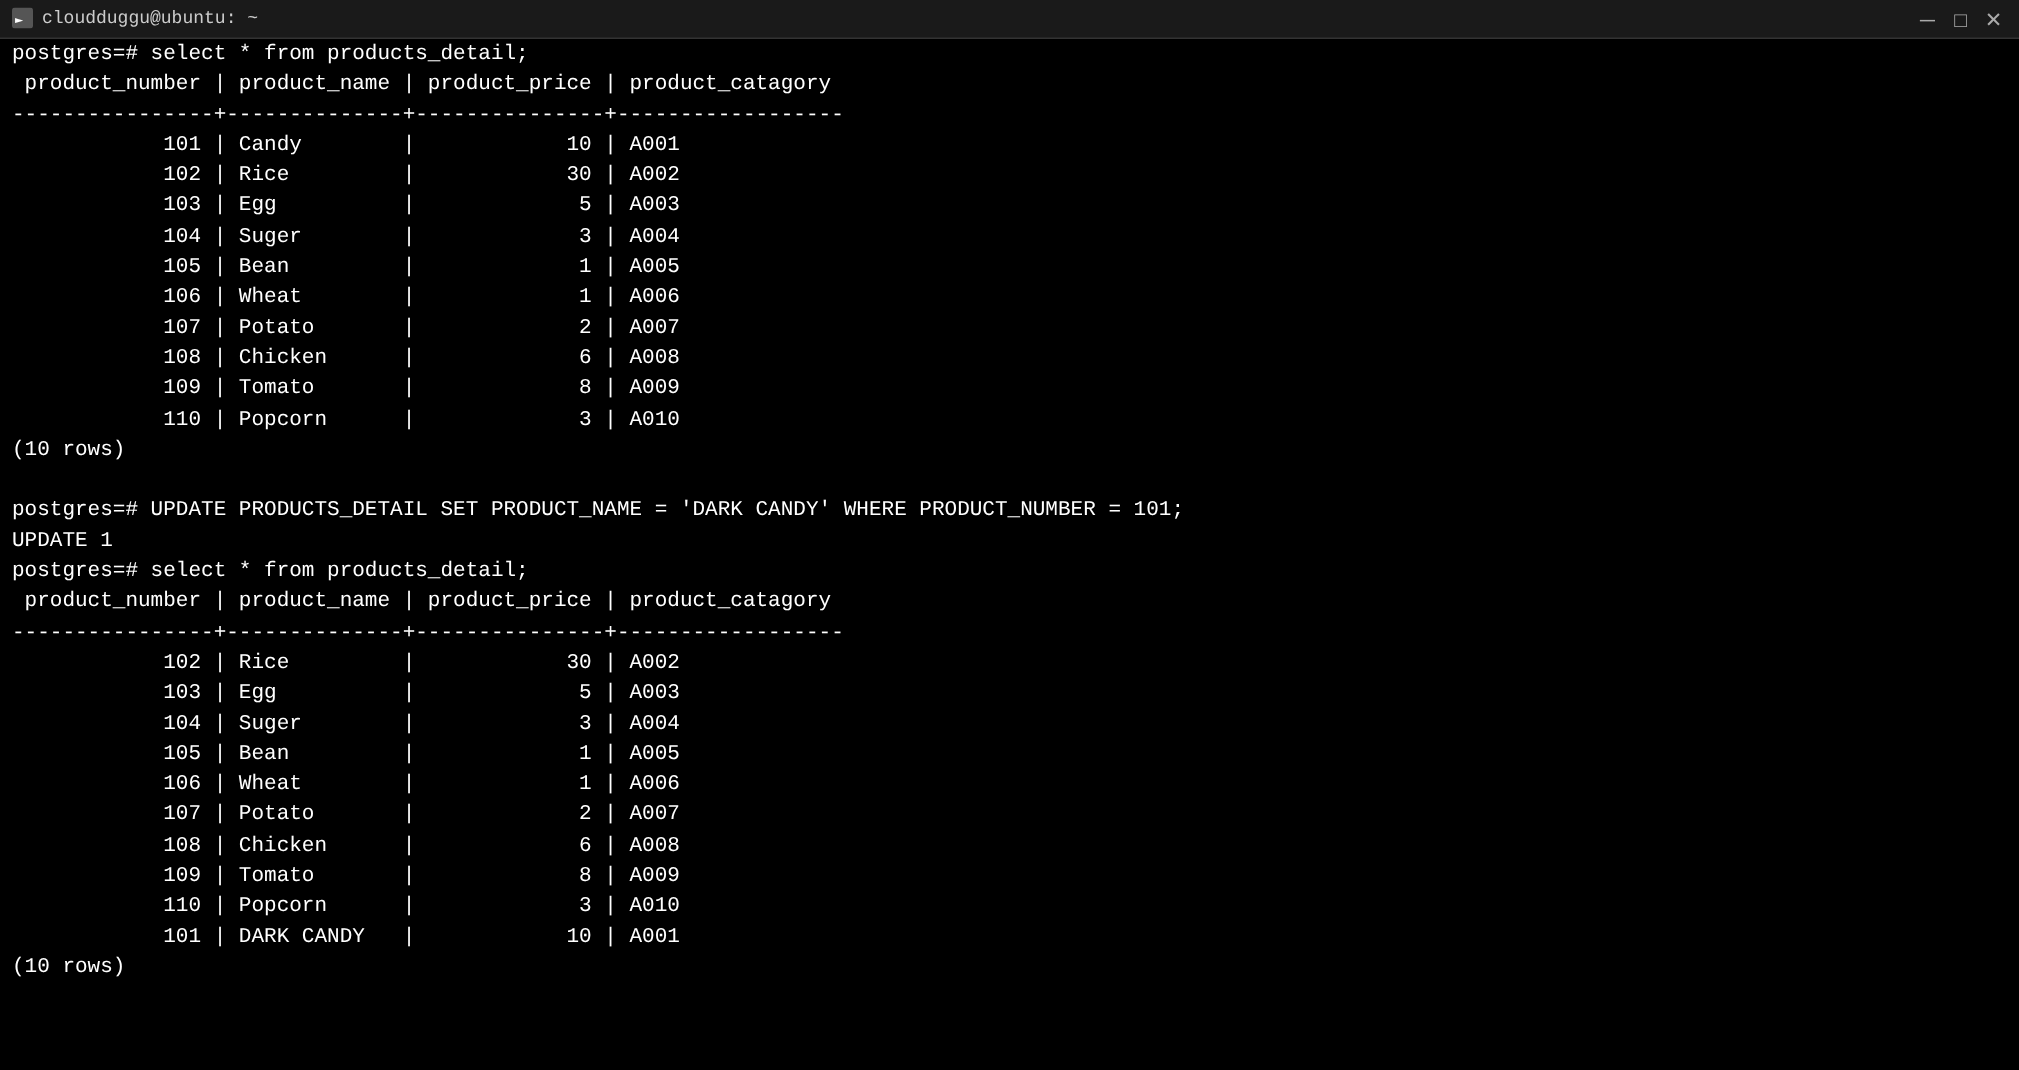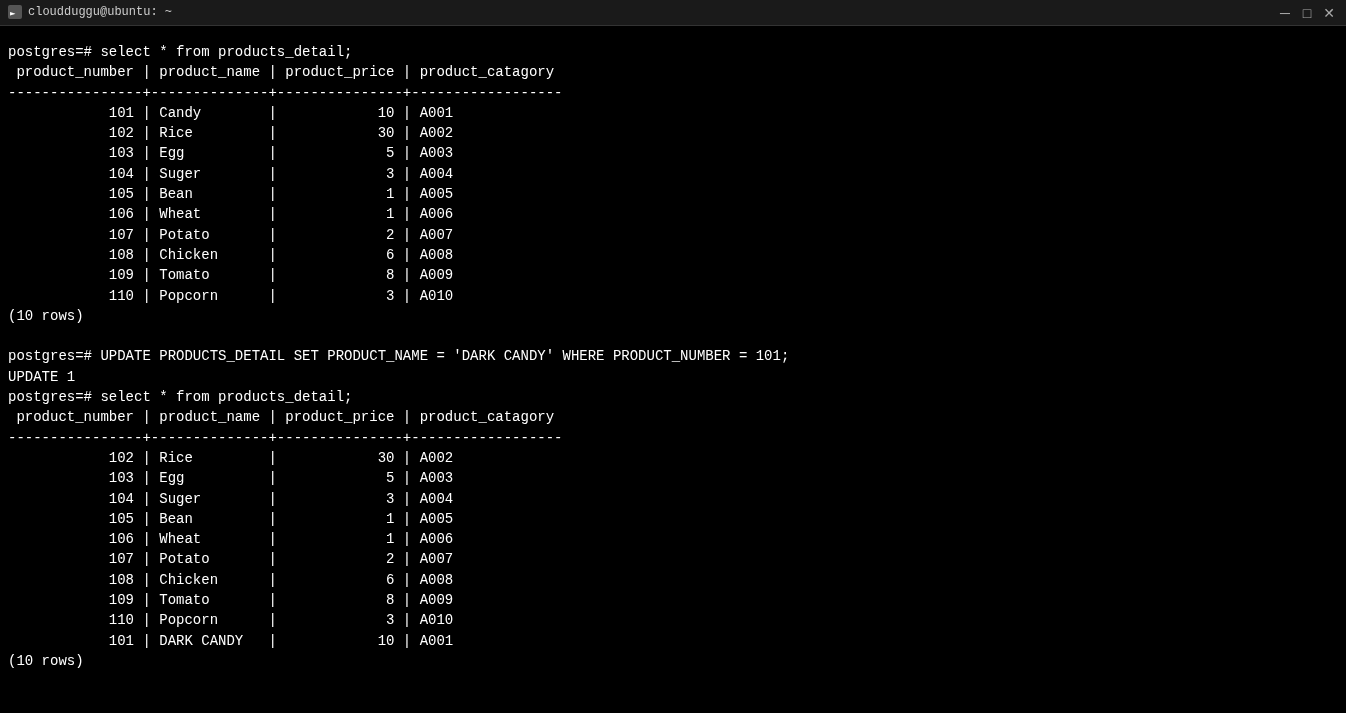--- a/index.html
+++ b/index.html
@@ -62,21 +62,21 @@
       color: #aaa;
       cursor: pointer;
       font-size: 14px;
       display: flex;
       align-items: center;
       justify-content: center;
     }
 
     .terminal-body {
       flex: 1;
-      padding: 16px 8px;
+      padding: 0 8px;
       overflow: hidden;
       white-space: pre;
       font-family: 'Courier New', Courier, monospace;
       font-size: 14px;
       line-height: 1.45;
       color: #ffffff;
     }
   </style>
 </head>
 <body>

